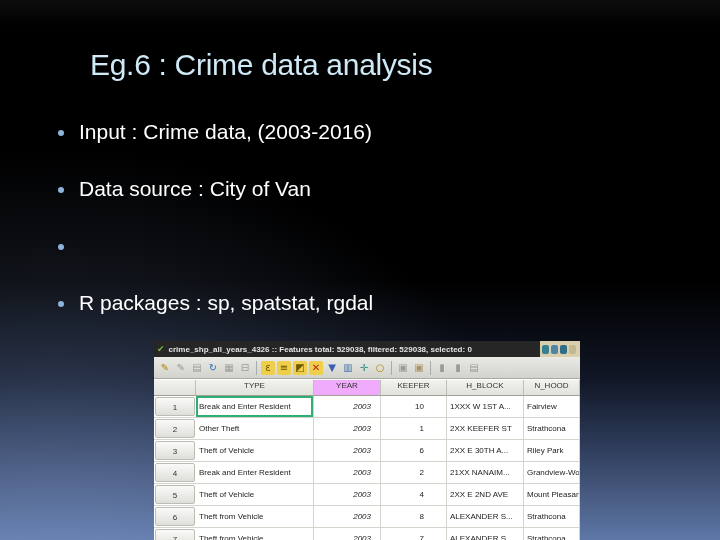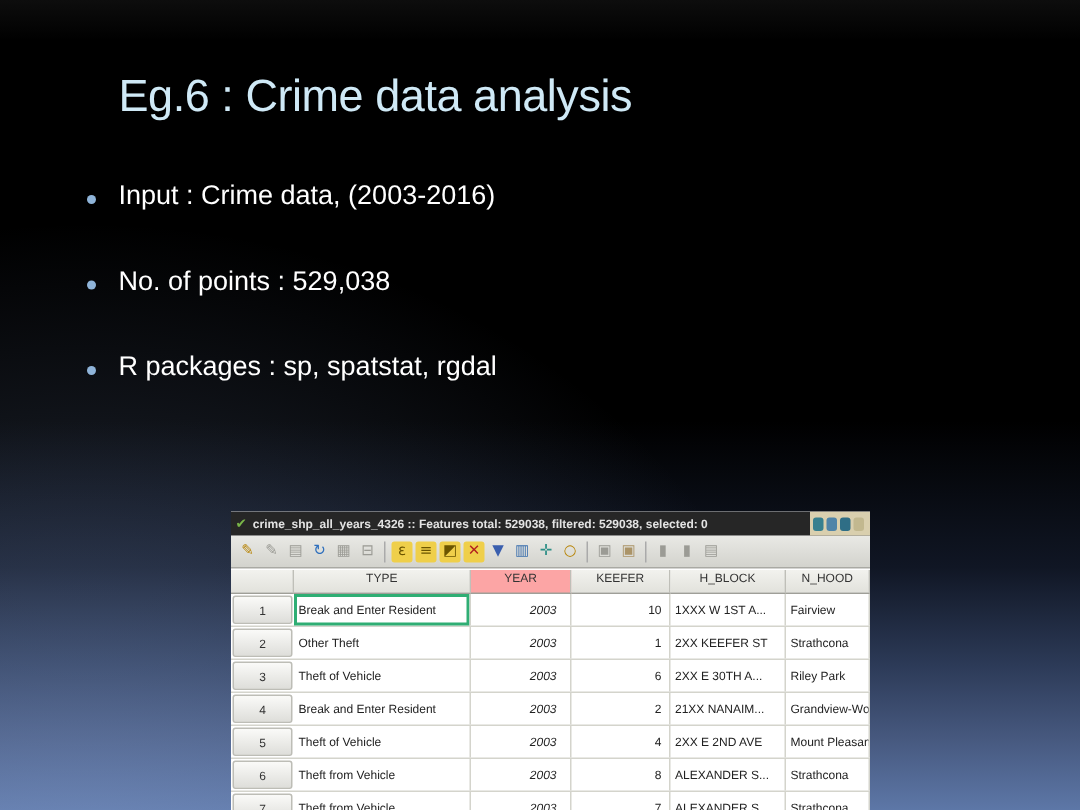--- a/index.html
+++ b/index.html
@@ -4,30 +4,30 @@
 <style>
   html,body{margin:0;padding:0;background:#000;}
   .slide{
     position:relative;width:720px;height:540px;overflow:hidden;
     font-family:"Liberation Sans","DejaVu Sans",sans-serif;
     background:
       radial-gradient(ellipse at 8% 104%, rgba(125,150,198,.40), rgba(0,0,0,0) 52%),
       linear-gradient(180deg,#0d0d0d 0%,#000 5%,#000 52%,#101624 70%,#2c3a57 82%,#46587e 91%,#5d77a7 100%);
   }
   .title{
-    position:absolute;left:79px;top:48px;
+    position:absolute;left:90px;top:48px;
     font-size:30px;letter-spacing:-.3px;color:#cfe9f6;
   }
   .bullets{
     position:absolute;left:56px;top:120px;right:30px;
     list-style:none;margin:0;padding:0;
   }
   .bullets li{position:relative;height:57px;padding-left:23px;}
   .dot{position:absolute;left:2px;top:10px;width:6px;height:6px;border-radius:50%;}
-  .btxt{font-size:18px;color:#ffffff;}
+  .btxt{font-size:21px;color:#ffffff;}
 
   
   .shot{
     position:absolute;left:154px;top:341px;width:426px;height:199px;
     overflow:hidden;background:#fff;font-family:"Liberation Sans","DejaVu Sans",sans-serif;
   }
   .titlebar{
     position:relative;height:16px;background:#262626;display:flex;align-items:center;
     padding-left:3px;box-sizing:border-box;
   }
@@ -47,47 +47,48 @@
   }
   .sep{width:1px;height:14px;background:#aaa;margin:0 3px;}
   .grid{position:absolute;left:0;top:39px;right:0;bottom:0;background:#fff;color:#222;}
   .hrow,.trow{display:flex;}
   .hcell{
     height:16px;background:linear-gradient(#f2f2ee,#e2e2dc);
     border-right:1px solid #bfbfb8;border-bottom:1px solid #9f9f98;
     font-size:8px;line-height:12px;text-align:center;color:#333;
     box-sizing:border-box;overflow:hidden;white-space:nowrap;
   }
-  .hcell.sorted{background:#fca5a5;}
+  .hcell.sorted{background:#f0abfc;}
   .trow{border-bottom:1px solid #d4d4cc;}
   .tcell{
     height:21px;font-size:8px;line-height:21px;box-sizing:border-box;
     border-right:1px solid #d4d4cc;overflow:hidden;white-space:nowrap;
     padding:0 3px;
   }
   .rownum{
     height:19px;margin:1px;border:1px solid #bdbdb6;border-radius:2px;
     background:linear-gradient(#fafaf8,#dededa);
     font-size:8px;line-height:19px;text-align:center;color:#333;
     box-sizing:border-box;
   }
   .w-num{width:42px}.w-type{width:118px}.w-year{width:67px}.w-month{width:66px}.w-hblock{width:77px}.w-nhood{width:56px}
   .num-right{text-align:right;}
   .pad-year{padding-right:9px;font-style:italic;}
-  .pad-month{padding-right:5px;}
+  .pad-month{padding-right:22px;}
   .focus{box-shadow:inset 0 0 0 2px #2fae74;}
 </style>
 </head>
 <body>
 
 <div class="slide">
   <div class="title" style="color: rgb(207, 233, 246);">Eg.6 : Crime data analysis</div>
   <ul class="bullets" id="bullets">
       <li><span class="dot" style="background: rgb(143, 180, 217);"></span><span class="btxt">Input : Crime data, (2003-2016)</span></li>
-      <li><span class="dot" style="background: rgb(143, 180, 217);"></span><span class="btxt">No. of points : 529,038</span></li>
+      <li><span class="dot" style="background: rgb(143, 180, 217);"></span><span class="btxt">Data source : City of Van</span></li>
+      <li><span class="dot" style="background: rgb(143, 180, 217);"></span></li>
       <li><span class="dot" style="background: rgb(143, 180, 217);"></span><span class="btxt">R packages : sp, spatstat, rgdal</span></li>
     </ul>
 
   <div class="shot">
     <div class="titlebar">
       <span class="wicon" id="wicon" style="color: rgb(122, 182, 72);">✔</span>
       <span class="wtitle">crime_shp_all_years_4326 :: Features total: 529038, filtered: 529038, selected: 0</span>
       <span class="mapstrip" id="mapstrip" style="background: rgb(217, 207, 174);">
           <span class="blob" style="background: rgb(55, 128, 143);"></span>
           <span class="blob" style="background: rgb(79, 132, 168);"></span>

